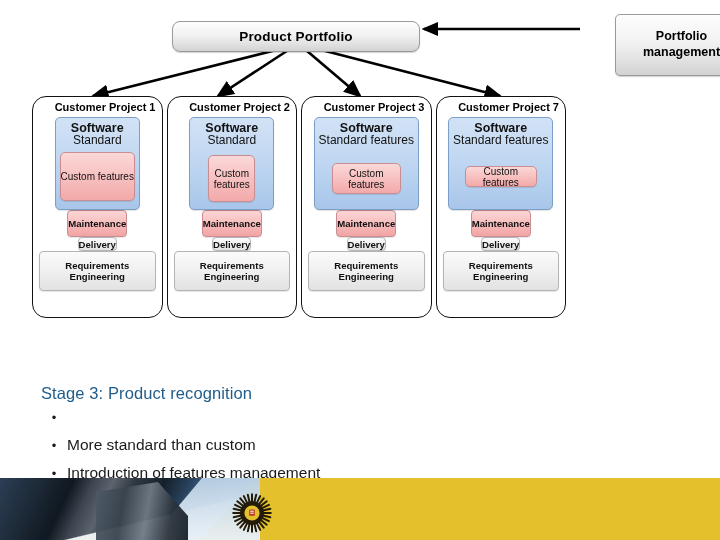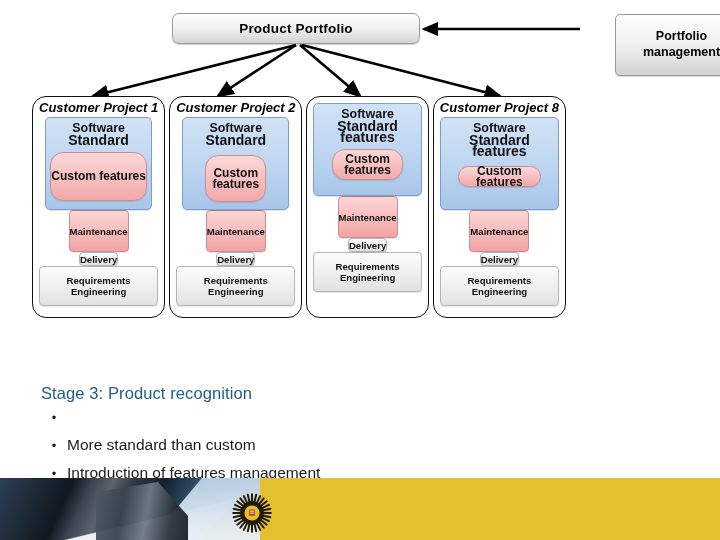--- a/index.html
+++ b/index.html
@@ -30,25 +30,26 @@
     align-items: center;
     justify-content: center;
     text-align: center;
     color: #000000;
     font-weight: bold;
     box-shadow: 0 1px 1px rgba(0,0,0,0.18);
   }
 
   #portfolio-box {
     left: 172px;
-    top: 13px;
+    top: 21px;
     width: 248px;
     height: 31px;
     font-size: 13.5px;
     letter-spacing: 0.2px;
+    border-radius: 8px;
   }
 
   #portfolio-mgmt-box {
     left: 615px;
     top: 14px;
     width: 133px;
     height: 62px;
     font-size: 12.5px;
     line-height: 1.25;
     border-radius: 5px;
@@ -78,28 +79,27 @@
     flex: 1 1 0;
     border: 1.4px solid #111111;
     border-radius: 14px;
     background: #ffffff;
     padding: 4px 6px 6px 6px;
     display: flex;
     flex-direction: column;
   }
 
   .project-title {
-    font-size: 13px;
+    font-size: 11px;
     font-weight: bold;
     color: #000000;
-    text-align: left;
+    text-align: right;
     line-height: 13px;
     height: 14px;
     white-space: nowrap;
-    font-style: italic;
   }
 
   .stack {
     flex: 1;
     display: flex;
     flex-direction: column;
     padding-top: 2px;
     align-items: center;
   }
 
@@ -118,39 +118,39 @@
   }
 
   .software-title {
     font-size: 12.5px;
     font-weight: bold;
     color: #111111;
     line-height: 14px;
   }
 
   .software-sub {
-    font-size: 14px;
-    font-weight: bold;
+    font-size: 12px;
+    font-weight: normal;
     color: #111111;
     line-height: 11px;
     text-align: center;
   }
 
   
   .custom-box {
     border: 1px solid #c98e93;
-    border-radius: 13px;
+    border-radius: 5px;
     background: linear-gradient(to bottom, #fbd8d8 0%, #f8c3c3 45%, #f3a9a9 100%);
     box-shadow: 0 1px 1px rgba(0,0,0,0.10);
     display: flex;
     align-items: center;
     justify-content: center;
     text-align: center;
-    font-size: 12px;
-    font-weight: bold;
+    font-size: 10px;
+    font-weight: normal;
     color: #111111;
     line-height: 11px;
     margin-top: auto;
   }
 
   
   .custom-v1 { width: 100%;  height: 49px; margin-bottom: 3px; }
   .custom-v2 { width: 63%;   height: 47px; margin-bottom: 2px; }
   .custom-v3 { width: 72%;   height: 31px; margin-bottom: 10px; }
   .custom-v4 { width: 76%;   height: 21px; margin-bottom: 17px; }
@@ -165,21 +165,21 @@
     font-size: 9.6px;
     font-weight: bold;
     color: #111111;
     line-height: 11px;
     box-shadow: 0 1px 1px rgba(0,0,0,0.10);
   }
 
   .bar-pink {
     border: 1px solid #c98e93;
     background: linear-gradient(to bottom, #fbd5d5 0%, #f8c0c0 45%, #f2a3a3 100%);
-    height: 42px;
+    height: 27px;
   }
 
   .bar-grey {
     border: 1px solid #b4b4b4;
     background: linear-gradient(to bottom, #fbfbfb 0%, #f1f1f1 45%, #e2e2e2 100%);
   }
 
   .bar-delivery { height: 14px; }
   .bar-reqs     { height: 40px; }
 
@@ -340,33 +340,34 @@
             <div class="software-title">Software</div>
             <div class="software-sub">Standard</div>
             <div class="custom-box custom-v2">Custom features</div>
           </div>
           <div class="bar bar-pink">Maintenance</div>
           <div class="bar bar-grey bar-delivery">Delivery</div>
           <div class="bar bar-grey bar-reqs">Requirements Engineering</div>
         </div>
       </div>
       <div class="project-col">
+        <div class="project-title">Customer Project 3</div>
         <div class="stack">
           <div class="software-box">
             <div class="software-title">Software</div>
             <div class="software-sub">Standard features</div>
             <div class="custom-box custom-v3">Custom features</div>
           </div>
           <div class="bar bar-pink">Maintenance</div>
           <div class="bar bar-grey bar-delivery">Delivery</div>
           <div class="bar bar-grey bar-reqs">Requirements Engineering</div>
         </div>
       </div>
       <div class="project-col">
-        <div class="project-title">Customer Project 8</div>
+        <div class="project-title">Customer Project 7</div>
         <div class="stack">
           <div class="software-box">
             <div class="software-title">Software</div>
             <div class="software-sub">Standard features</div>
             <div class="custom-box custom-v4">Custom features</div>
           </div>
           <div class="bar bar-pink">Maintenance</div>
           <div class="bar bar-grey bar-delivery">Delivery</div>
           <div class="bar bar-grey bar-reqs">Requirements Engineering</div>
         </div>

